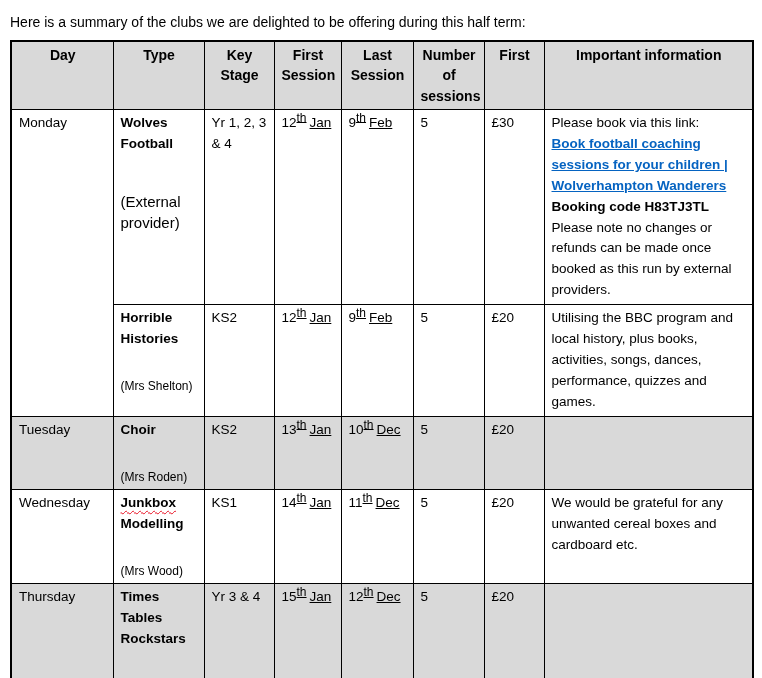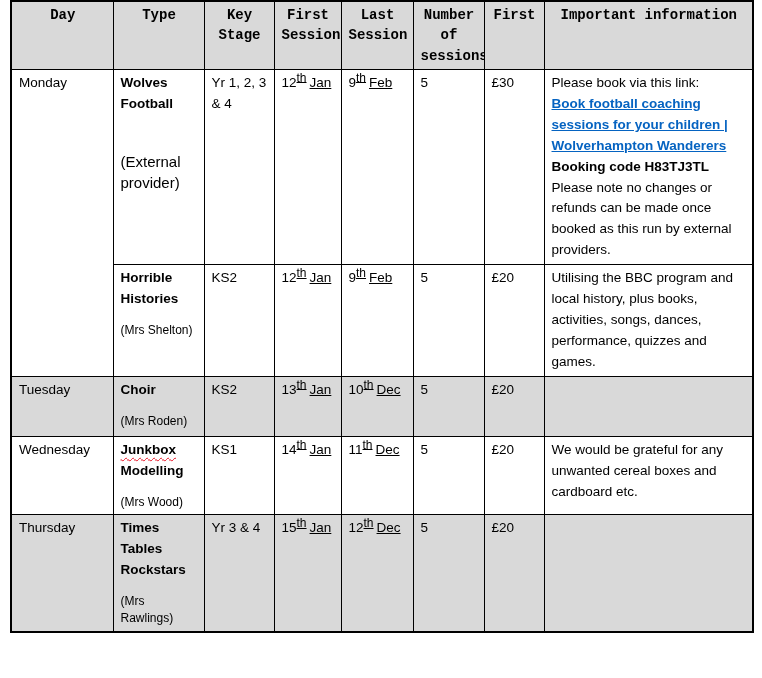--- a/index.html
+++ b/index.html
@@ -34,32 +34,31 @@
     padding: 3px 6px 3px 7px;
     font-size: 13.5px;
     line-height: 1.55;
     overflow: hidden;
   }
   thead th {
     font-weight: 700;
     text-align: center;
     font-size: 14px;
     line-height: 1.45;
-    font-family: Liberation Mono, monospace;
   }
   tr.shade > th, tr.shade > td { background: #d9d9d9; }
   tr.hdr { height: 65px; }
   tr.rA  { height: 190px; }
   tr.rB  { height: 105px; }
   tr.rC  { height: 60px; }
   tr.rD  { height: 70px; }
   tr.rE  { height: 102px; }
   td.c { text-align: left; }
   .club { font-weight: 700; }
-  .note { margin-top: 12px; font-size: 12px; line-height: 1.45; }
+  .note { margin-top: 28px; font-size: 12px; line-height: 1.45; }
   tr.rA .note { margin-top: 36px; font-size: 15px; }
   sup.ord { font-size: 12px; vertical-align: super; line-height: 0; text-decoration: underline; }
   .mo { margin-left: 3px; text-decoration: underline; }
   td.info p { margin: 0; }
   .b { font-weight: 700; }
   a.link {
     color: #0563c1;
     font-weight: 700;
     text-decoration: underline;
     text-decoration-color: #0563c1;
@@ -72,20 +71,21 @@
     text-decoration-thickness: 1px;
     text-underline-offset: 3px;
   }
 </style>
 </head>
 <body>
 
 <div class="doc">
 
 
+  <p class="intro">Here is a summary of the clubs we are delighted to be offering during this half term:</p>
 
   <table class="clubs">
     <colgroup>
       <col style="width:102px">
         <col style="width:91px">
         <col style="width:70px">
         <col style="width:67px">
       <col style="width:72px">
         <col style="width:71px">
         <col style="width:60px">

